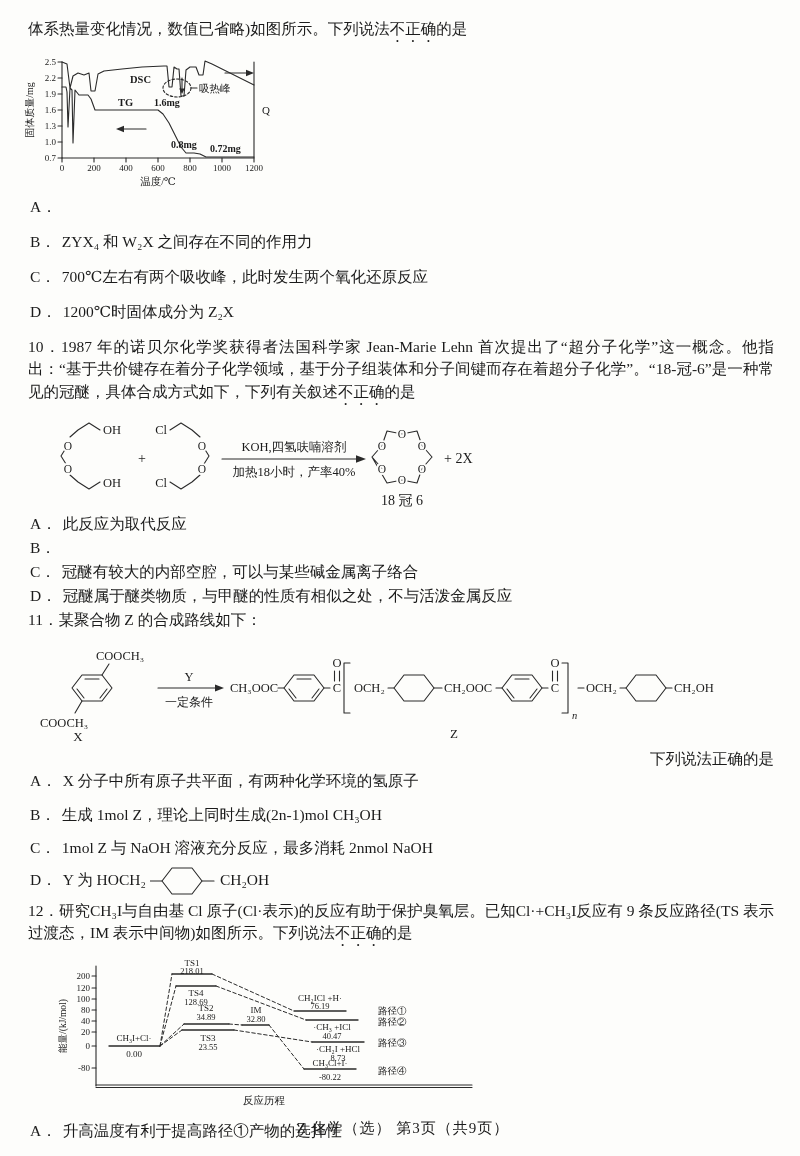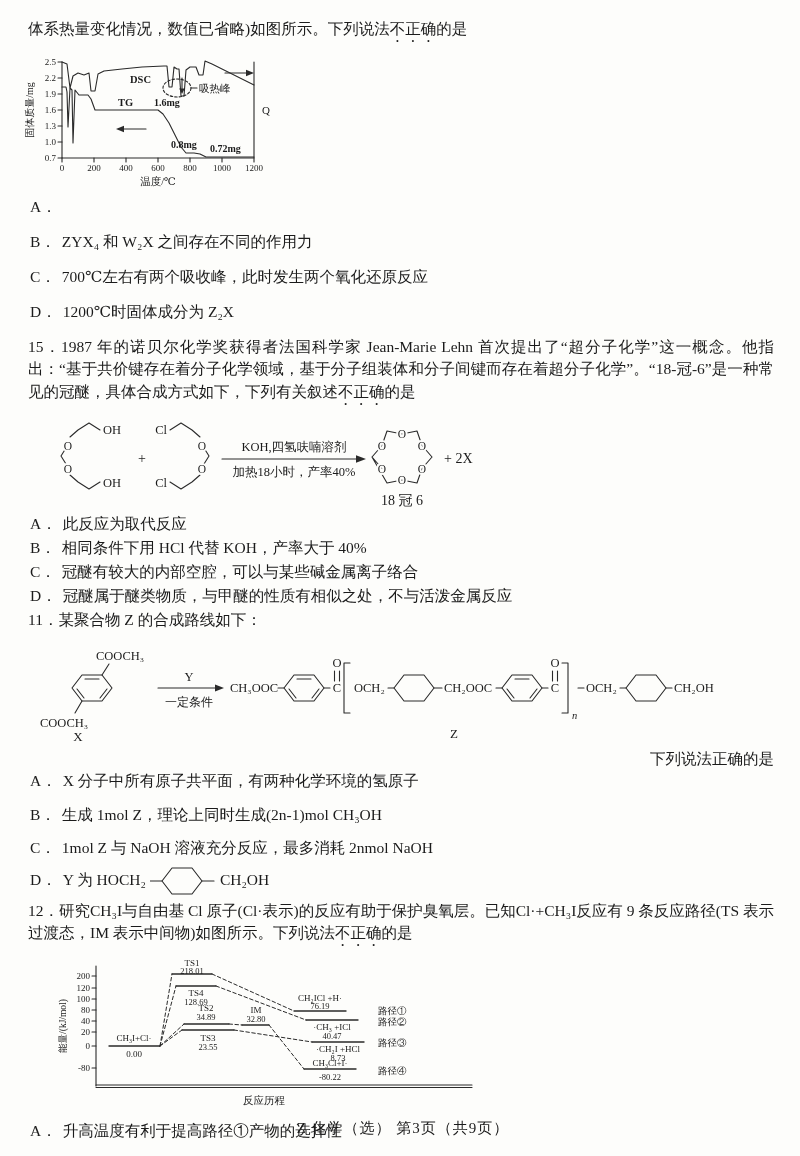--- a/index.html
+++ b/index.html
@@ -103,21 +103,21 @@
     <div class="opt">
         <span class="opt-label">C．</span>
         <span>700℃左右有两个吸收峰，此时发生两个氧化还原反应</span>
       </div>
     <div class="opt">
         <span class="opt-label">D．</span>
         <span>1200℃时固体成分为 Z₂X</span>
       </div>
   </div>
 
-  <p class="para"><span>15．</span><span>1987 年的诺贝尔化学奖获得者法国科学家 Jean-Marie  Lehn 首次提出了“超分子化学”这一概念。他指出：“基于共价键存在着分子化学领域，基于分子组装体和分子间键而存在着超分子化学”。“18-冠-6”是一种常见的冠醚，具体合成方式如下，下列有关叙述</span><span class="emph">不正确</span><span>的是</span></p>
+  <p class="para"><span>10．</span><span>1987 年的诺贝尔化学奖获得者法国科学家 Jean-Marie  Lehn 首次提出了“超分子化学”这一概念。他指出：“基于共价键存在着分子化学领域，基于分子组装体和分子间键而存在着超分子化学”。“18-冠-6”是一种常见的冠醚，具体合成方式如下，下列有关叙述</span><span class="emph">不正确</span><span>的是</span></p>
 
   <svg class="fig scheme10" width="452" height="96" viewBox="0 0 452 96">
     <g>
       <path d="M50,15 L39,8 L28,15 L20,22"></path>
       <path d="M16,33 L11,41 L16,49"></path>
       <path d="M20,60 L28,67 L39,74 L50,67"></path>
       <text class="halo" x="18" y="35" font-size="11.5" text-anchor="middle">O</text>
       <text class="halo" x="18" y="58" font-size="11.5" text-anchor="middle">O</text>
       <text x="53" y="19" font-size="12.5">OH</text>
       <text x="53" y="72" font-size="12.5">OH</text>
@@ -149,21 +149,20 @@
     <text x="394" y="48" font-size="14">+ 2X</text>
   </svg>
 
   <div class="q10-opts">
     <div class="opt">
         <span class="opt-label">A．</span>
         <span>此反应为取代反应</span>
       </div>
     <div class="opt">
         <span class="opt-label">B．</span>
-        <span>相同条件下用 HCl 代替 KOH，产率大于 40%</span>
       </div>
     <div class="opt">
         <span class="opt-label">C．</span>
         <span>冠醚有较大的内部空腔，可以与某些碱金属离子络合</span>
       </div>
     <div class="opt">
         <span class="opt-label">D．</span>
         <span>冠醚属于醚类物质，与甲醚的性质有相似之处，不与活泼金属反应</span>
       </div>
   </div>

